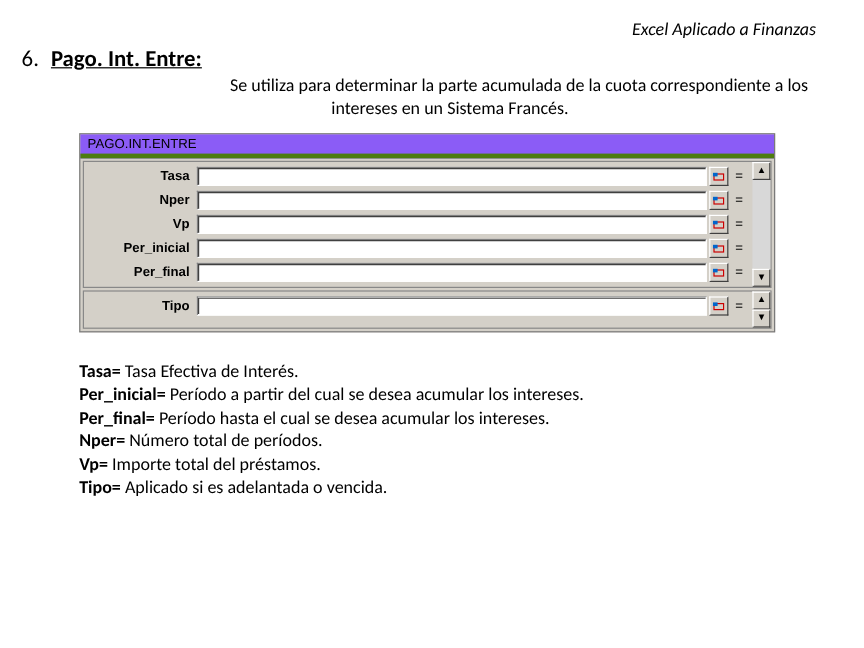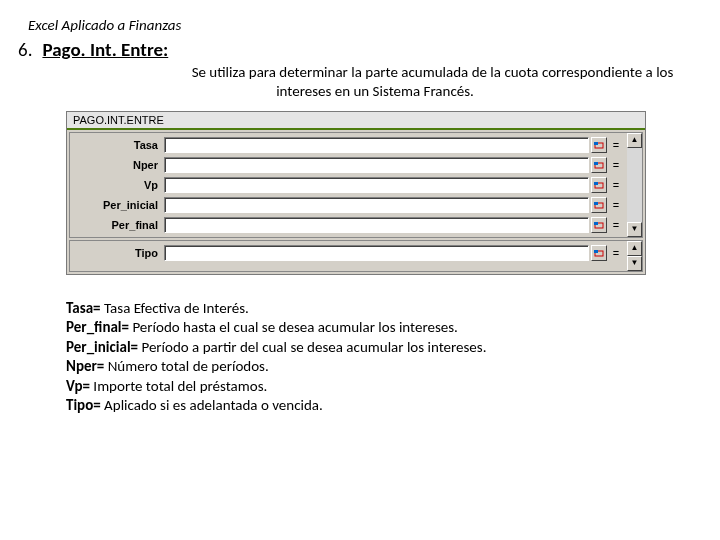--- a/index.html
+++ b/index.html
@@ -6,21 +6,21 @@
   body {
     width: 720px;
     height: 540px;
     margin: 0;
     padding: 16px 28px;
     font-family: Calibri, Arial, sans-serif;
     background: #fff;
     color: #000;
   }
   .header {
-    text-align: left;
+    text-align: right;
     font-style: italic;
     font-size: 15px;
     padding-right: 12px;
     margin-bottom: 4px;
   }
   .title-row {
     display: flex;
     align-items: baseline;
     gap: 10px;
     margin-bottom: 2px;
@@ -43,22 +43,22 @@
   }
   .desc-indent { display: inline-block; width: 115px; }
   .dialog {
     width: 580px;
     margin-left: 38px;
     border: 1px solid #7a7a7a;
     background: #d4d0c8;
     font-family: "MS Sans Serif", Tahoma, sans-serif;
   }
   .dlg-title {
-    background: #e5e5e5;
-    border-bottom: 2px solid #4d7c0f;
+    background: #8b5cf6;
+    border-bottom: 4px solid #4d7c0f;
     font-size: 11px;
     padding: 2px 6px;
     font-weight: 400;
   }
   .field-row {
     display: flex;
     align-items: center;
     height: 20px;
   }
   .field-label {
@@ -223,18 +223,18 @@
     </div>
     <div class="scroll-col">
       <div class="scroll-btn">▲</div>
       <div class="scroll-btn">▼</div>
     </div>
   </div>
 </div>
 
 <div class="defs">
   <div><b>Tasa=</b><span> Tasa Efectiva de Interés.</span></div>
+  <div><b>Per_inicial=</b><span> Período a partir del cual se desea acumular los intereses.</span></div>
   <div><b>Per_final=</b><span> Período hasta el cual se desea acumular los intereses.</span></div>
-  <div><b>Per_inicial=</b><span> Período a partir del cual se desea acumular los intereses.</span></div>
   <div><b>Nper=</b><span> Número total de períodos.</span></div>
   <div><b>Vp=</b><span> Importe total del préstamos.</span></div>
   <div><b>Tipo=</b><span> Aplicado si es adelantada o vencida.</span></div>
 </div>
 
 </body></html>

